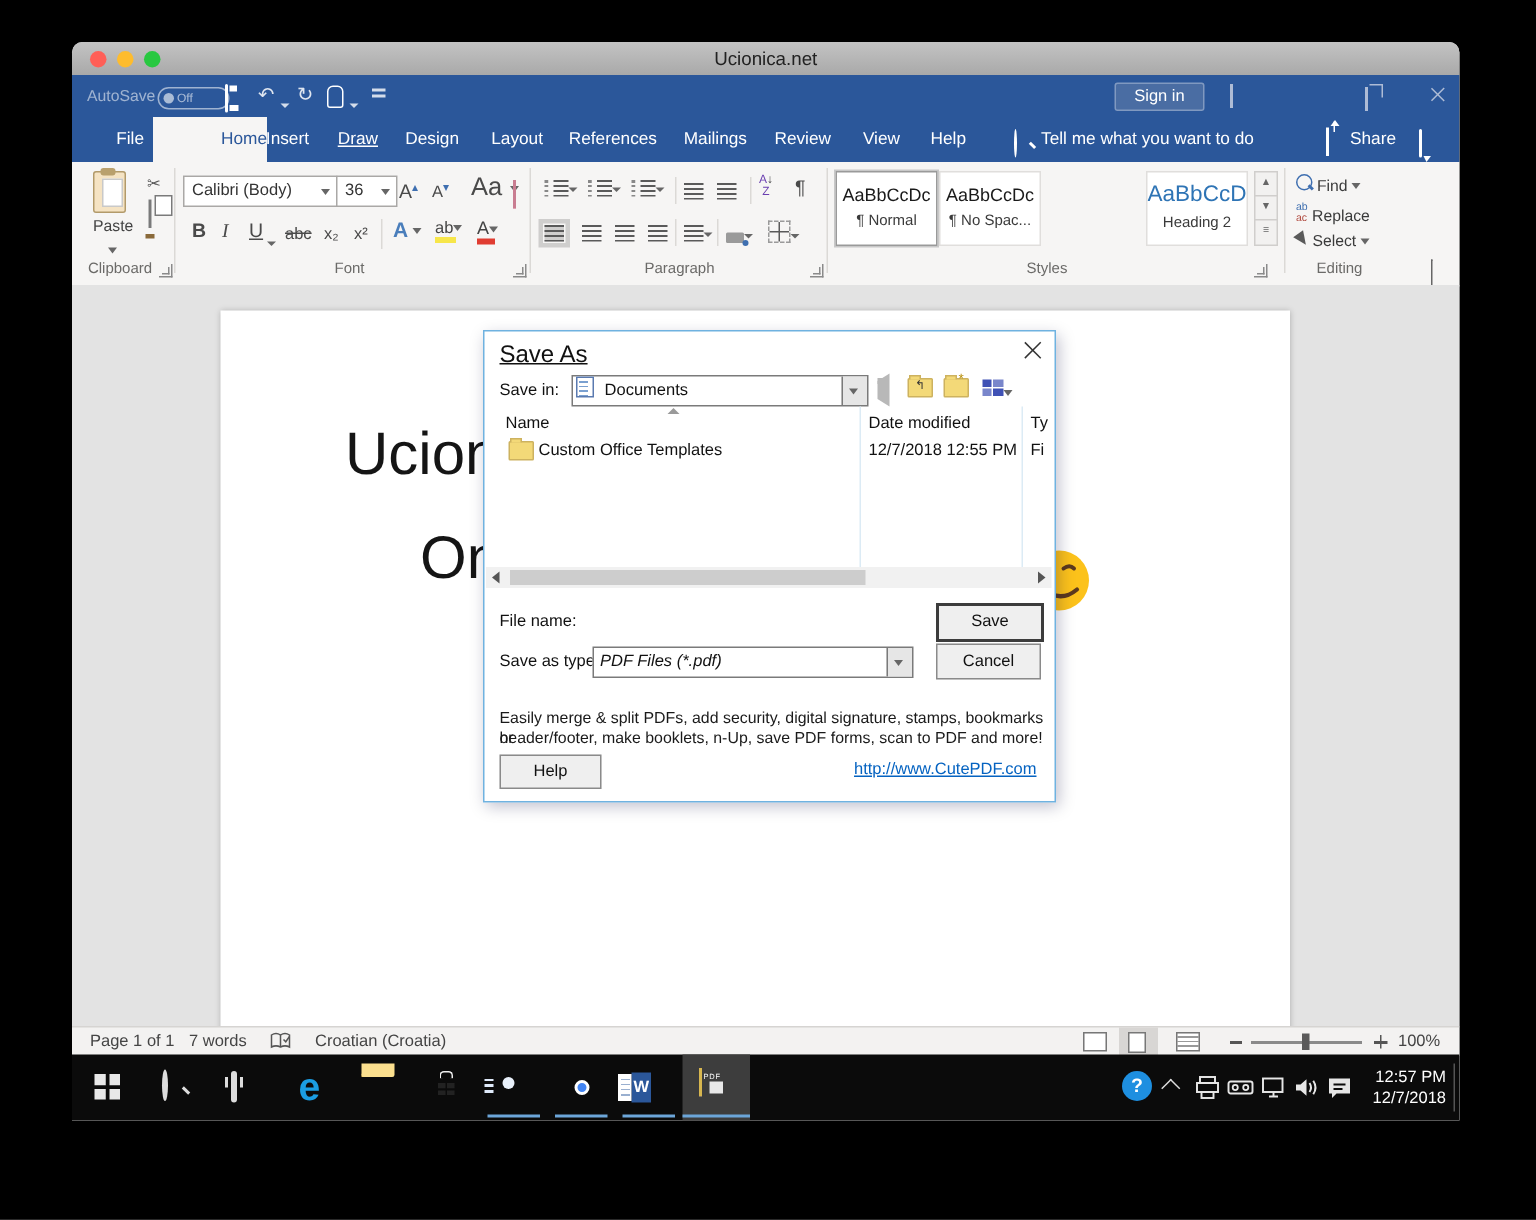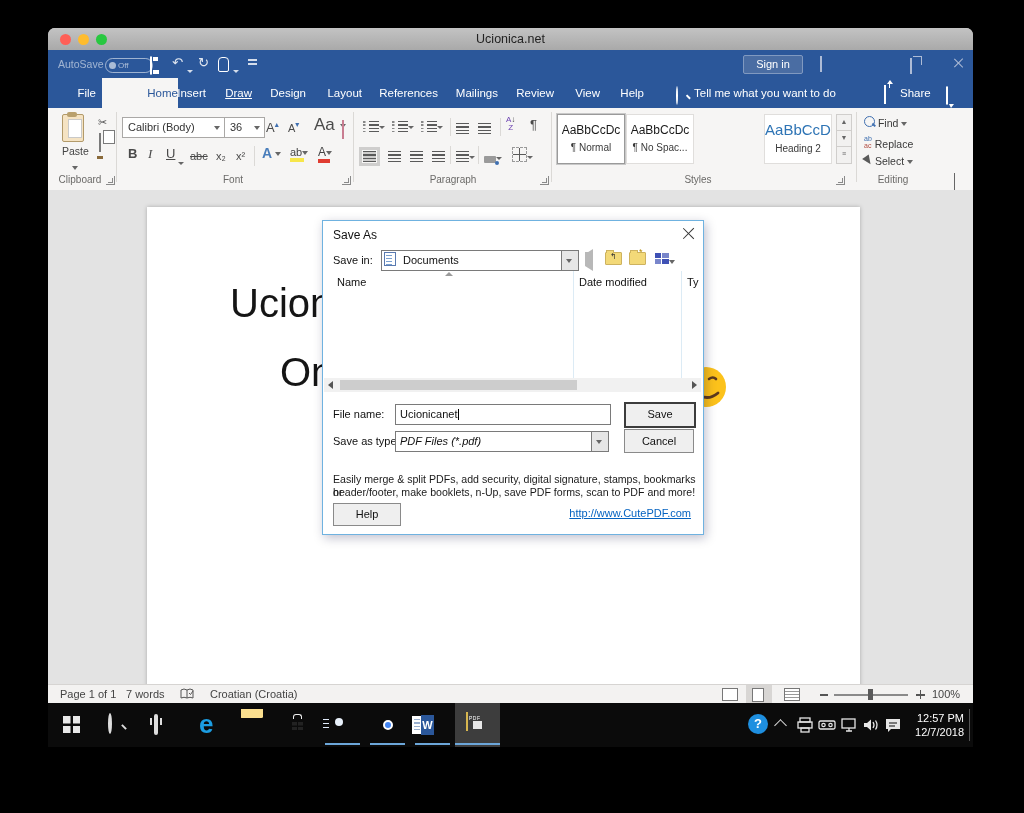--- a/index.html
+++ b/index.html
@@ -96,21 +96,21 @@
   .edit-item{position:absolute;font-size:10.5px;color:#3a3a3a;}
   .chev-up{width:8px;height:8px;border-left:1.5px solid #666;border-top:1.5px solid #666;transform:rotate(45deg);}
   
   .doc-area{position:absolute;left:0;top:162px;width:100%;height:494px;background:#e3e3e3;overflow:hidden;}
   .page{position:absolute;left:99px;top:17px;width:713px;height:500px;background:#fff;
         box-shadow:0 0 4px rgba(0,0,0,.25);}
   .docline{position:absolute;font-size:40px;color:#151515;white-space:nowrap;}
   
   .dialog{position:absolute;left:274px;top:192px;width:380px;height:313px;background:#fff;
           border:1px solid #6fb2e0;box-shadow:2px 3px 10px rgba(0,0,60,.25);z-index:10;font-size:11px;color:#111;}
-  .dlg-title{position:absolute;left:10px;top:7px;font-size:12px;}
+  .dlg-title{position:absolute;left:10px;top:7px;font-size:16px;text-decoration:underline;}
   .dlg-close{position:absolute;right:8px;top:5px;width:14px;height:14px;}
   .dlg-close::before,.dlg-close::after{content:"";position:absolute;left:6.5px;top:0;width:1.2px;height:15px;background:#333;}
   .dlg-close::before{transform:rotate(45deg);} .dlg-close::after{transform:rotate(-45deg);}
   .wcombo{position:absolute;background:#fff;border:1px solid #7a7a7a;height:19px;line-height:19px;}
   .wcombo .btn-dd{position:absolute;right:0;top:0;width:16px;height:100%;background:#e6e6e6;border-left:1px solid #7a7a7a;}
   .wcombo .btn-dd .dd{position:absolute;left:4px;top:8px;}
   .doc-ic{display:inline-block;width:10px;height:12px;background:#fff;border:1px solid #5a7ab0;vertical-align:-2px;
           background-image:repeating-linear-gradient(to bottom,#7aa0d0 0 1px,transparent 1px 3px);background-size:6px 100%;
           background-position:1px 2px;background-repeat:no-repeat;margin:0 4px 0 2px;}
   .folder{width:15px;height:11px;background:#f3d978;border:1px solid #cdb25f;border-radius:1px;position:relative;}
@@ -385,30 +385,33 @@
       <span style="position:absolute;left:10px;top:-5px;font-size:9px;color:#b58a00;">*</span>
     </span>
     <span class="abs" style="left:332px;top:32px;"><span class="viewmenu" style="display:inline-block;"></span><span class="dd"></span></span>
 
     <div class="colsep" style="left:250px;"></div>
     <div class="colsep" style="left:358px;"></div>
     <span class="abs" style="left:14px;top:55px;">Name</span>
     <span class="sort-caret" style="left:122px;top:51px;"></span>
     <span class="abs" style="left:256px;top:55px;">Date modified</span>
     <span class="abs" style="left:364px;top:55px;">Ty</span>
+    <div class="abs" style="left:0;top:70px;width:378px;height:18px;">
+      <span class="folder" style="position:absolute;left:16px;top:3px;"></span>
+      <span class="abs" style="left:36px;top:3px;">Custom Office Templates</span>
+      <span class="abs" style="left:256px;top:3px;">12/7/2018 12:55 PM</span>
+      <span class="abs" style="left:364px;top:3px;">Fi</span>
+    </div>
     <div class="hscroll">
       <span class="hs-arrow" style="left:4px;border-right:5px solid #555;"></span>
       <span class="hs-arrow" style="right:4px;border-left:5px solid #555;"></span>
       <div class="hs-thumb"></div>
     </div>
 
     <span class="abs" style="left:10px;top:187px;">File name:</span>
-    <div class="textbox" style="left:72px;top:183px;width:210px;">
-      <span class="caret">Ucionicanet</span>
-    </div>
     <div class="wbtn default" style="left:301px;top:181px;">Save</div>
 
     <span class="abs" style="left:10px;top:214px;">Save as type:</span>
     <div class="wcombo" style="left:72px;top:210px;width:212px;">
       <span style="padding-left:4px;font-style:italic;">PDF Files (*.pdf)</span>
       <span class="btn-dd">
             <span class="dd"></span>
           </span>
     </div>
     <div class="wbtn" style="left:301px;top:208px;">Cancel</div>

